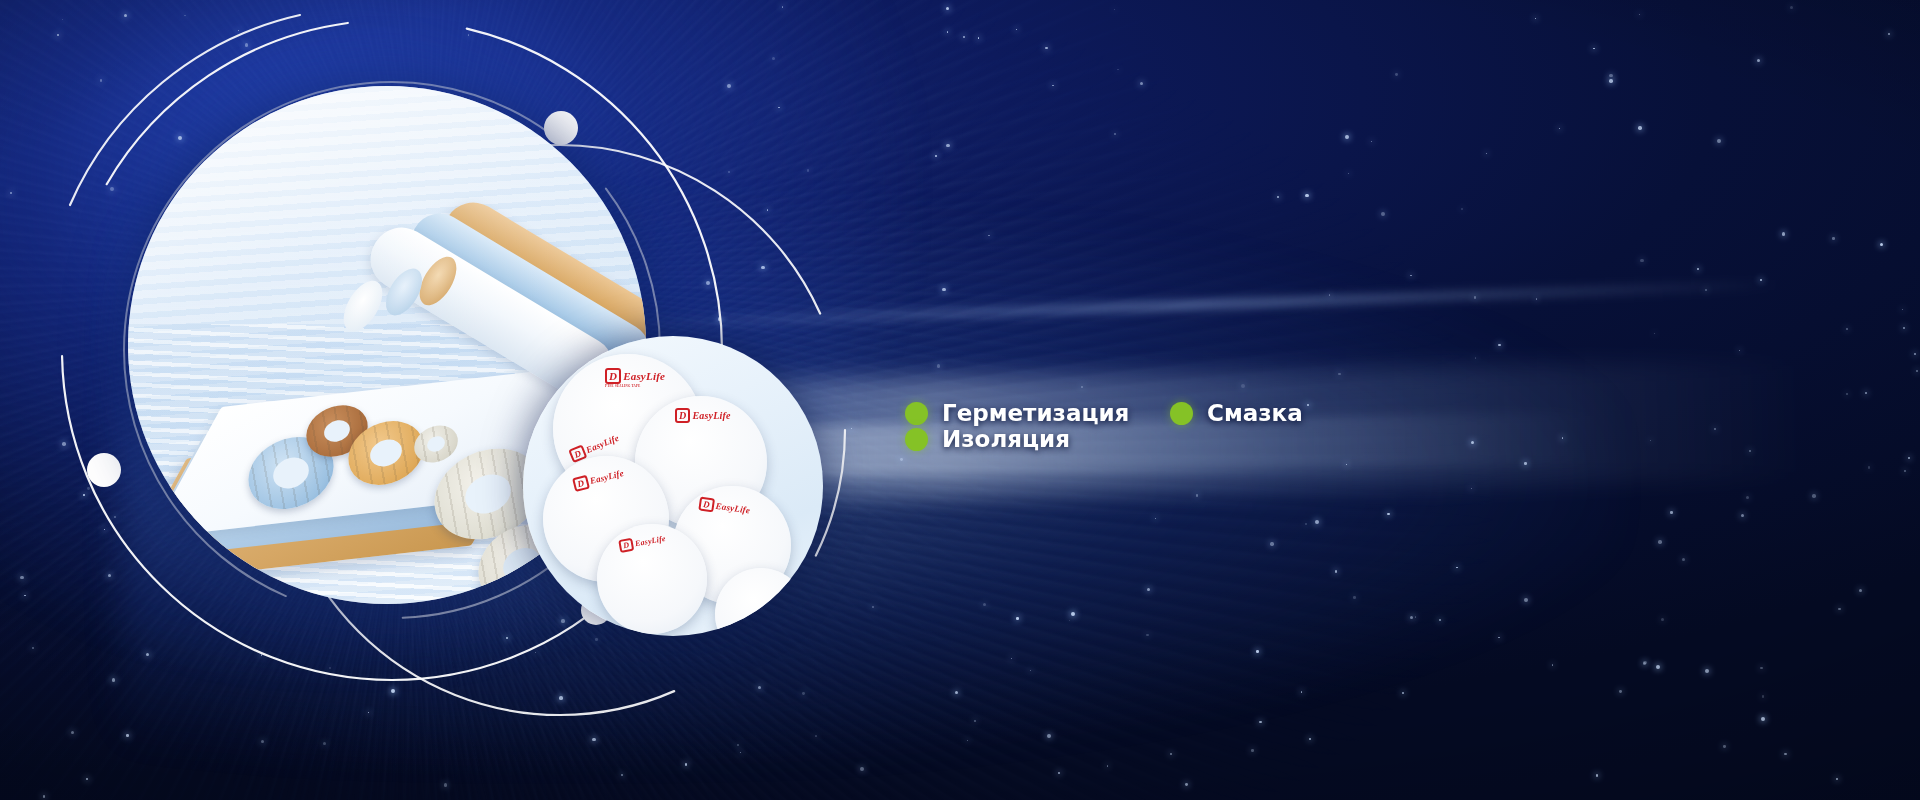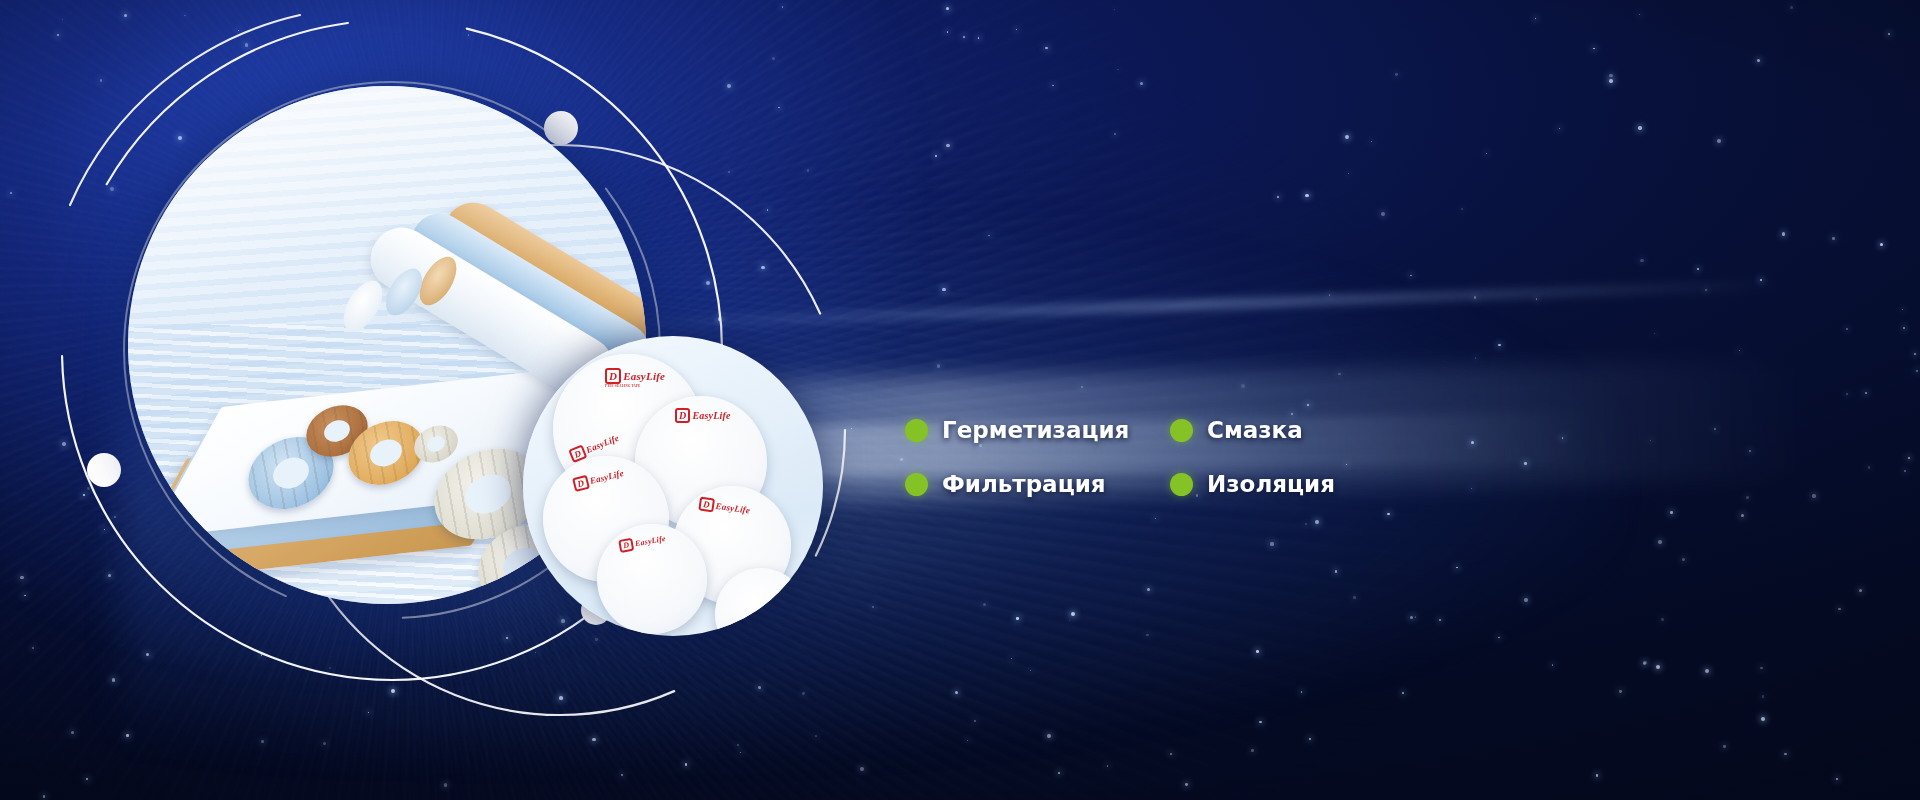--- a/index.html
+++ b/index.html
@@ -146,21 +146,21 @@
   
   .copy{position:absolute;left:760px;top:150px;width:1110px;}
   .headline{color:#fff;text-align:center;font-weight:700;
      font-family:"DejaVu Sans",sans-serif;
      font-size:61px;line-height:61px;letter-spacing:-.5px;
      transform:scaleX(.70);transform-origin:50% 50%;
      text-shadow:0 3px 10px rgba(0,10,45,.85), 0 0 2px rgba(255,255,255,.25);}
   .headline .hl{display:block;white-space:nowrap;}
 
   .bullets{position:absolute;left:905px;top:400px;width:470px;
-     display:grid;grid-template-columns:265px 205px;row-gap:28px;margin-top:17px;}
+     display:grid;grid-template-columns:265px 205px;}
   .bullet{display:flex;align-items:center;gap:14px;}
   .dot{width:23px;height:23px;border-radius:50%;background:#85c226;flex:0 0 auto;
        box-shadow:0 0 8px rgba(133,194,38,.45);}
   .bullet-label{color:#fff;font-size:23px;font-weight:700;white-space:nowrap;
        font-family:"DejaVu Sans",sans-serif;text-shadow:0 2px 6px rgba(0,10,45,.8);}
 </style>
 </head>
 <body>
 
 <div class="banner">
@@ -468,21 +468,17 @@
     <div class="bullet">
       <span class="dot"></span>
       <span class="bullet-label">Герметизация</span>
     </div>
     <div class="bullet">
       <span class="dot"></span>
       <span class="bullet-label">Смазка</span>
     </div>
     <div class="bullet">
       <span class="dot"></span>
-      <span class="bullet-label">Фильтрация</span>
-    </div>
-    <div class="bullet">
-      <span class="dot"></span>
       <span class="bullet-label">Изоляция</span>
     </div>
   </div>
 
 </div>
 
 </body></html>

